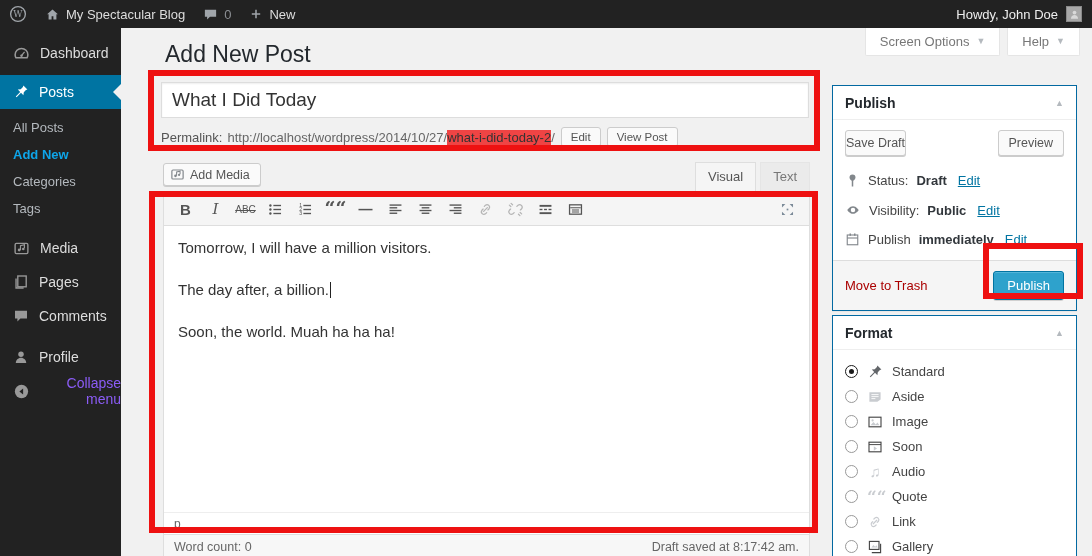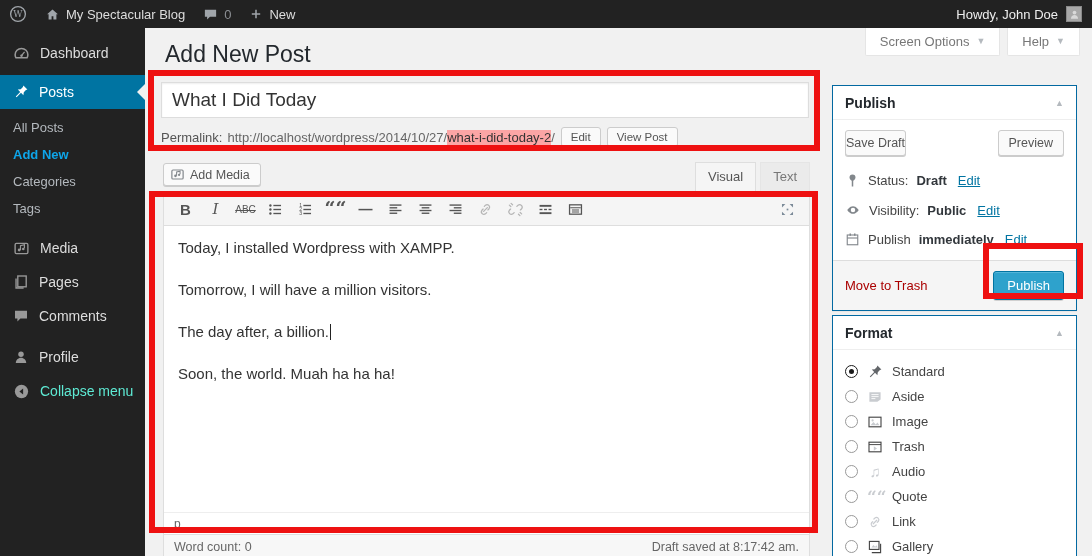--- a/index.html
+++ b/index.html
@@ -10,32 +10,32 @@
   
   .adminbar { position:absolute; top:0; left:0; width:100%; height:28px; background:#222; display:flex; align-items:center; color:#ddd; z-index:30; }
   .ab-item { display:flex; align-items:center; gap:6px; padding:0 9px; height:100%; cursor:pointer; color:#ddd; }
   .ab-item svg { fill:#a0a5aa; }
   .ab-count { color:#8c8f94; }
   .ab-right { margin-left:auto; display:flex; align-items:center; gap:8px; padding-right:10px; }
   .avatar { width:16px; height:16px; background:#a8a8a8; border:1px solid #8a8a8a; display:flex; align-items:center; justify-content:center; }
   .avatar svg { fill:#d8d8d8; }
 
   
-  .sidebar { position:absolute; top:28px; left:0; bottom:0; width:145px; background:#222; padding-top:8px; z-index:20; }
+  .sidebar { position:absolute; top:28px; left:0; bottom:0; width:121px; background:#222; padding-top:8px; z-index:20; }
   .menu-item { display:flex; align-items:center; gap:10px; height:34px; padding-left:13px; color:#ddd; font-size:14px; cursor:pointer; position:relative; }
   .menu-item svg { fill:#999; flex:none; }
   .menu-item.active { background:#0074a2; color:#fff; }
   .menu-item.active svg { fill:#fff; }
   .menu-item.active::after { content:""; position:absolute; right:0; top:50%; margin-top:-8px; border:8px solid transparent; border-right-color:#f1f1f1; }
   .menu-item.posts-top { margin-top:5px; }
   .submenu { padding:5px 0 9px; }
   .submenu-item { padding:6px 0 6px 13px; color:#b4b9be; font-size:13px; cursor:pointer; }
   .submenu-item.current { color:#0ea5e9; font-weight:bold; }
   .menu-gap { height:7px; }
-  .collapse-label { color:#5eead4; }
+  .collapse-label { color:#8b5cf6;text-align:right; }
 
   
   .page-title { position:absolute; left:165px; top:41px; font-size:23px; font-weight:400; color:#23282d; z-index:2; }
   .screen-meta { position:absolute; top:28px; right:12px; display:flex; gap:7px; z-index:25; }
   .meta-tab { background:#fff; border:1px solid #e5e5e5; border-top:none; color:#777; height:28px; padding:0 14px; font-size:13px; display:flex; gap:7px; align-items:center; border-radius:0 0 2px 2px; cursor:pointer; }
   .meta-caret { color:#b4b9be; font-size:9px; line-height:1; }
 
   
   .title-wrap { position:absolute; left:161px; top:82px; width:648px; z-index:2; }
   .title-input { width:100%; height:36px; border:1px solid #ddd; background:#fff; font-size:19px; padding:0 10px; color:#333; font-family:inherit; box-shadow:inset 0 1px 2px rgba(0,0,0,.07); outline:none; }
@@ -210,21 +210,21 @@
       <span>Help</span>
       <span class="meta-caret">▼</span>
     </div>
   </div>
 
   <div class="title-wrap">
     <input class="title-input" type="text" value="What I Did Today" style="">
     <div class="permalink-row">
       <span class="permalink-label">Permalink:</span>
       <span>http://localhost/wordpress/2014/10/27/</span>
-      <span class="slug-highlight" style="background: #fca5a5; text-align: right;">what-i-did-today-2</span>
+      <span class="slug-highlight" style="background: #ef4444; text-align: right;">what-i-did-today-2</span>
       <span>/</span>
       <button class="small-btn">Edit</button>
       <button class="small-btn">View Post</button>
     </div>
   </div>
 
   <div class="editor-wrap">
     <div class="editor-tools">
       <button class="add-media-btn">
         <svg width="15" height="15" viewBox="0 0 20 20">
@@ -330,21 +330,20 @@
         <span class="mce-spacer"></span>
         <button class="mce-btn dfw">
             <svg width="17" height="17" viewBox="0 0 20 20">
               <path d="M3.5 3.5h4L3.5 7.5zM16.5 3.5v4l-4-4zM3.5 16.5v-4l4 4zM16.5 16.5h-4l4-4z"></path>
               <rect x="9" y="9" width="2" height="2"></rect>
             </svg>
           </button>
       </div>
 
       <div class="mce-content">
-        <p><span>Today, I installed Wordpress with XAMPP.</span></p>
         <p><span>Tomorrow, I will have a million visitors.</span></p>
         <p><span>The day after, a billion.</span><span class="caret"></span></p>
         <p><span>Soon, the world. Muah ha ha ha!</span></p>
       </div>
 
       <div class="mce-statusbar">
         <span>p</span>
       </div>
 
       <div class="wordcount-bar">
@@ -428,21 +427,21 @@
           </svg>
         <span>Image</span>
       </div>
       <div class="format-row">
         <span class="radio"></span>
         <svg width="16" height="16" viewBox="0 0 20 20">
             <rect x="2.5" y="4" width="15" height="12" fill="none" stroke="currentColor" stroke-width="1.4"></rect>
             <path d="M2.5 7h15" stroke="currentColor" stroke-width="1.2"></path>
             <path d="M8.5 9l4 2.8-4 2.8z"></path>
           </svg>
-        <span>Trash</span>
+        <span>Soon</span>
       </div>
       <div class="format-row">
         <span class="radio"></span>
         <span style="font-size:15px; color:#c9ccd0; width:16px; text-align:center;">♫</span>
         <span>Audio</span>
       </div>
       <div class="format-row">
         <span class="radio"></span>
         <span style="font-family:'DejaVu Serif',serif; font-weight:bold; font-size:17px; color:#c9ccd0; width:16px; text-align:center; line-height:10px;">““</span>
         <span>Quote</span>

